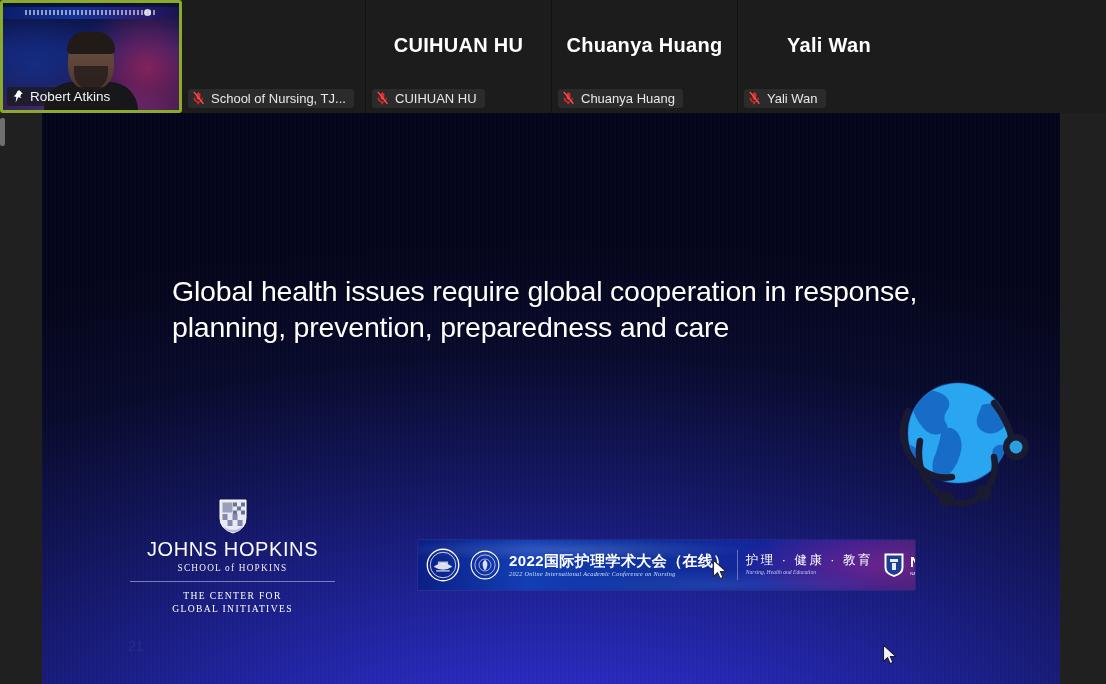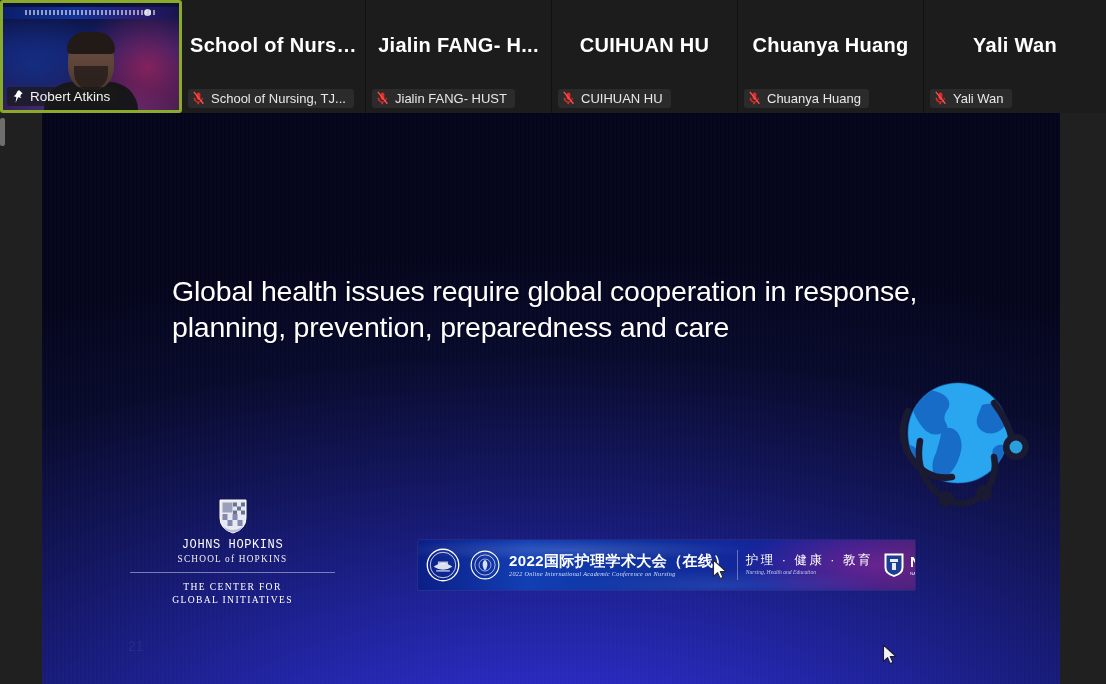--- a/index.html
+++ b/index.html
@@ -237,22 +237,22 @@
   .jh-logo {
     position: absolute;
     left: 88px;
     top: 385px;
     width: 205px;
     text-align: center;
     color: #ffffff;
   }
   .jh-shield { margin: 0 auto 4px auto; display: block; }
   .jh-name {
-    font-family: Liberation Mono, monospace;
-    font-size: 12px;
+    font-family: Liberation Sans, sans-serif;
+    font-size: 20px;
     letter-spacing: .6px;
     color: #fbfbfb;
     white-space: nowrap;
   }
   .jh-sub {
     font-family: "Liberation Serif", serif;
     font-size: 9.3px;
     letter-spacing: 1.2px;
     color: #f0f0f4;
     margin-top: 2px;
@@ -408,42 +408,30 @@
       </div>
       <div class="tile-namebar">
         <svg class="icon-pin" viewBox="0 0 16 18">
           <path d="M10.2 1.2 L14.4 5.4 L12.4 6.2 L11.4 9.1 L13.0 10.7 L8.9 10.0 L5.6 16.6 L6.6 9.5 L3.2 8.6 L5.4 7.3 L7.2 4.2 L8.0 2.1 Z" fill="#ffffff"></path>
         </svg>
         <span class="nm">Robert Atkins</span>
       </div>
     </div>
 
     <div class="tile tile-name" style="width:184px">
-      <div class="bigname">School of Nursi...</div>
       <div class="tile-namebar">
         <svg class="icon-mic-muted" viewBox="0 0 16 18">
           <path d="M8 1.6c-1.3 0-2.3 1-2.3 2.3v4.6c0 1.3 1 2.3 2.3 2.3s2.3-1 2.3-2.3V3.9C10.3 2.6 9.3 1.6 8 1.6z" fill="#e02b2b"></path>
           <path d="M4 8v0.6c0 2.2 1.8 4 4 4s4-1.8 4-4V8h1.3v0.6c0 2.7-2 4.9-4.6 5.3v2.3H6.6v-2.3C4 13.5 2 11.3 2 8.6V8H4z" fill="#e02b2b"></path>
           <path d="M2.2 0.9 L14.0 15.4" stroke="#ff4d4d" stroke-width="1.7" fill="none"></path>
         </svg>
         <span class="nm">School of Nursing, TJ...</span>
       </div>
     </div>
 
-    <div class="tile tile-name" style="width:186px">
-      <div class="bigname">Jialin FANG- H...</div>
-      <div class="tile-namebar">
-        <svg class="icon-mic-muted" viewBox="0 0 16 18">
-          <path d="M8 1.6c-1.3 0-2.3 1-2.3 2.3v4.6c0 1.3 1 2.3 2.3 2.3s2.3-1 2.3-2.3V3.9C10.3 2.6 9.3 1.6 8 1.6z" fill="#e02b2b"></path>
-          <path d="M4 8v0.6c0 2.2 1.8 4 4 4s4-1.8 4-4V8h1.3v0.6c0 2.7-2 4.9-4.6 5.3v2.3H6.6v-2.3C4 13.5 2 11.3 2 8.6V8H4z" fill="#e02b2b"></path>
-          <path d="M2.2 0.9 L14.0 15.4" stroke="#ff4d4d" stroke-width="1.7" fill="none"></path>
-        </svg>
-        <span class="nm">Jialin FANG- HUST</span>
-      </div>
-    </div>
 
     <div class="tile tile-name" style="width:186px">
       <div class="bigname">CUIHUAN HU</div>
       <div class="tile-namebar">
         <svg class="icon-mic-muted" viewBox="0 0 16 18">
           <path d="M8 1.6c-1.3 0-2.3 1-2.3 2.3v4.6c0 1.3 1 2.3 2.3 2.3s2.3-1 2.3-2.3V3.9C10.3 2.6 9.3 1.6 8 1.6z" fill="#e02b2b"></path>
           <path d="M4 8v0.6c0 2.2 1.8 4 4 4s4-1.8 4-4V8h1.3v0.6c0 2.7-2 4.9-4.6 5.3v2.3H6.6v-2.3C4 13.5 2 11.3 2 8.6V8H4z" fill="#e02b2b"></path>
           <path d="M2.2 0.9 L14.0 15.4" stroke="#ff4d4d" stroke-width="1.7" fill="none"></path>
         </svg>
         <span class="nm">CUIHUAN HU</span>

